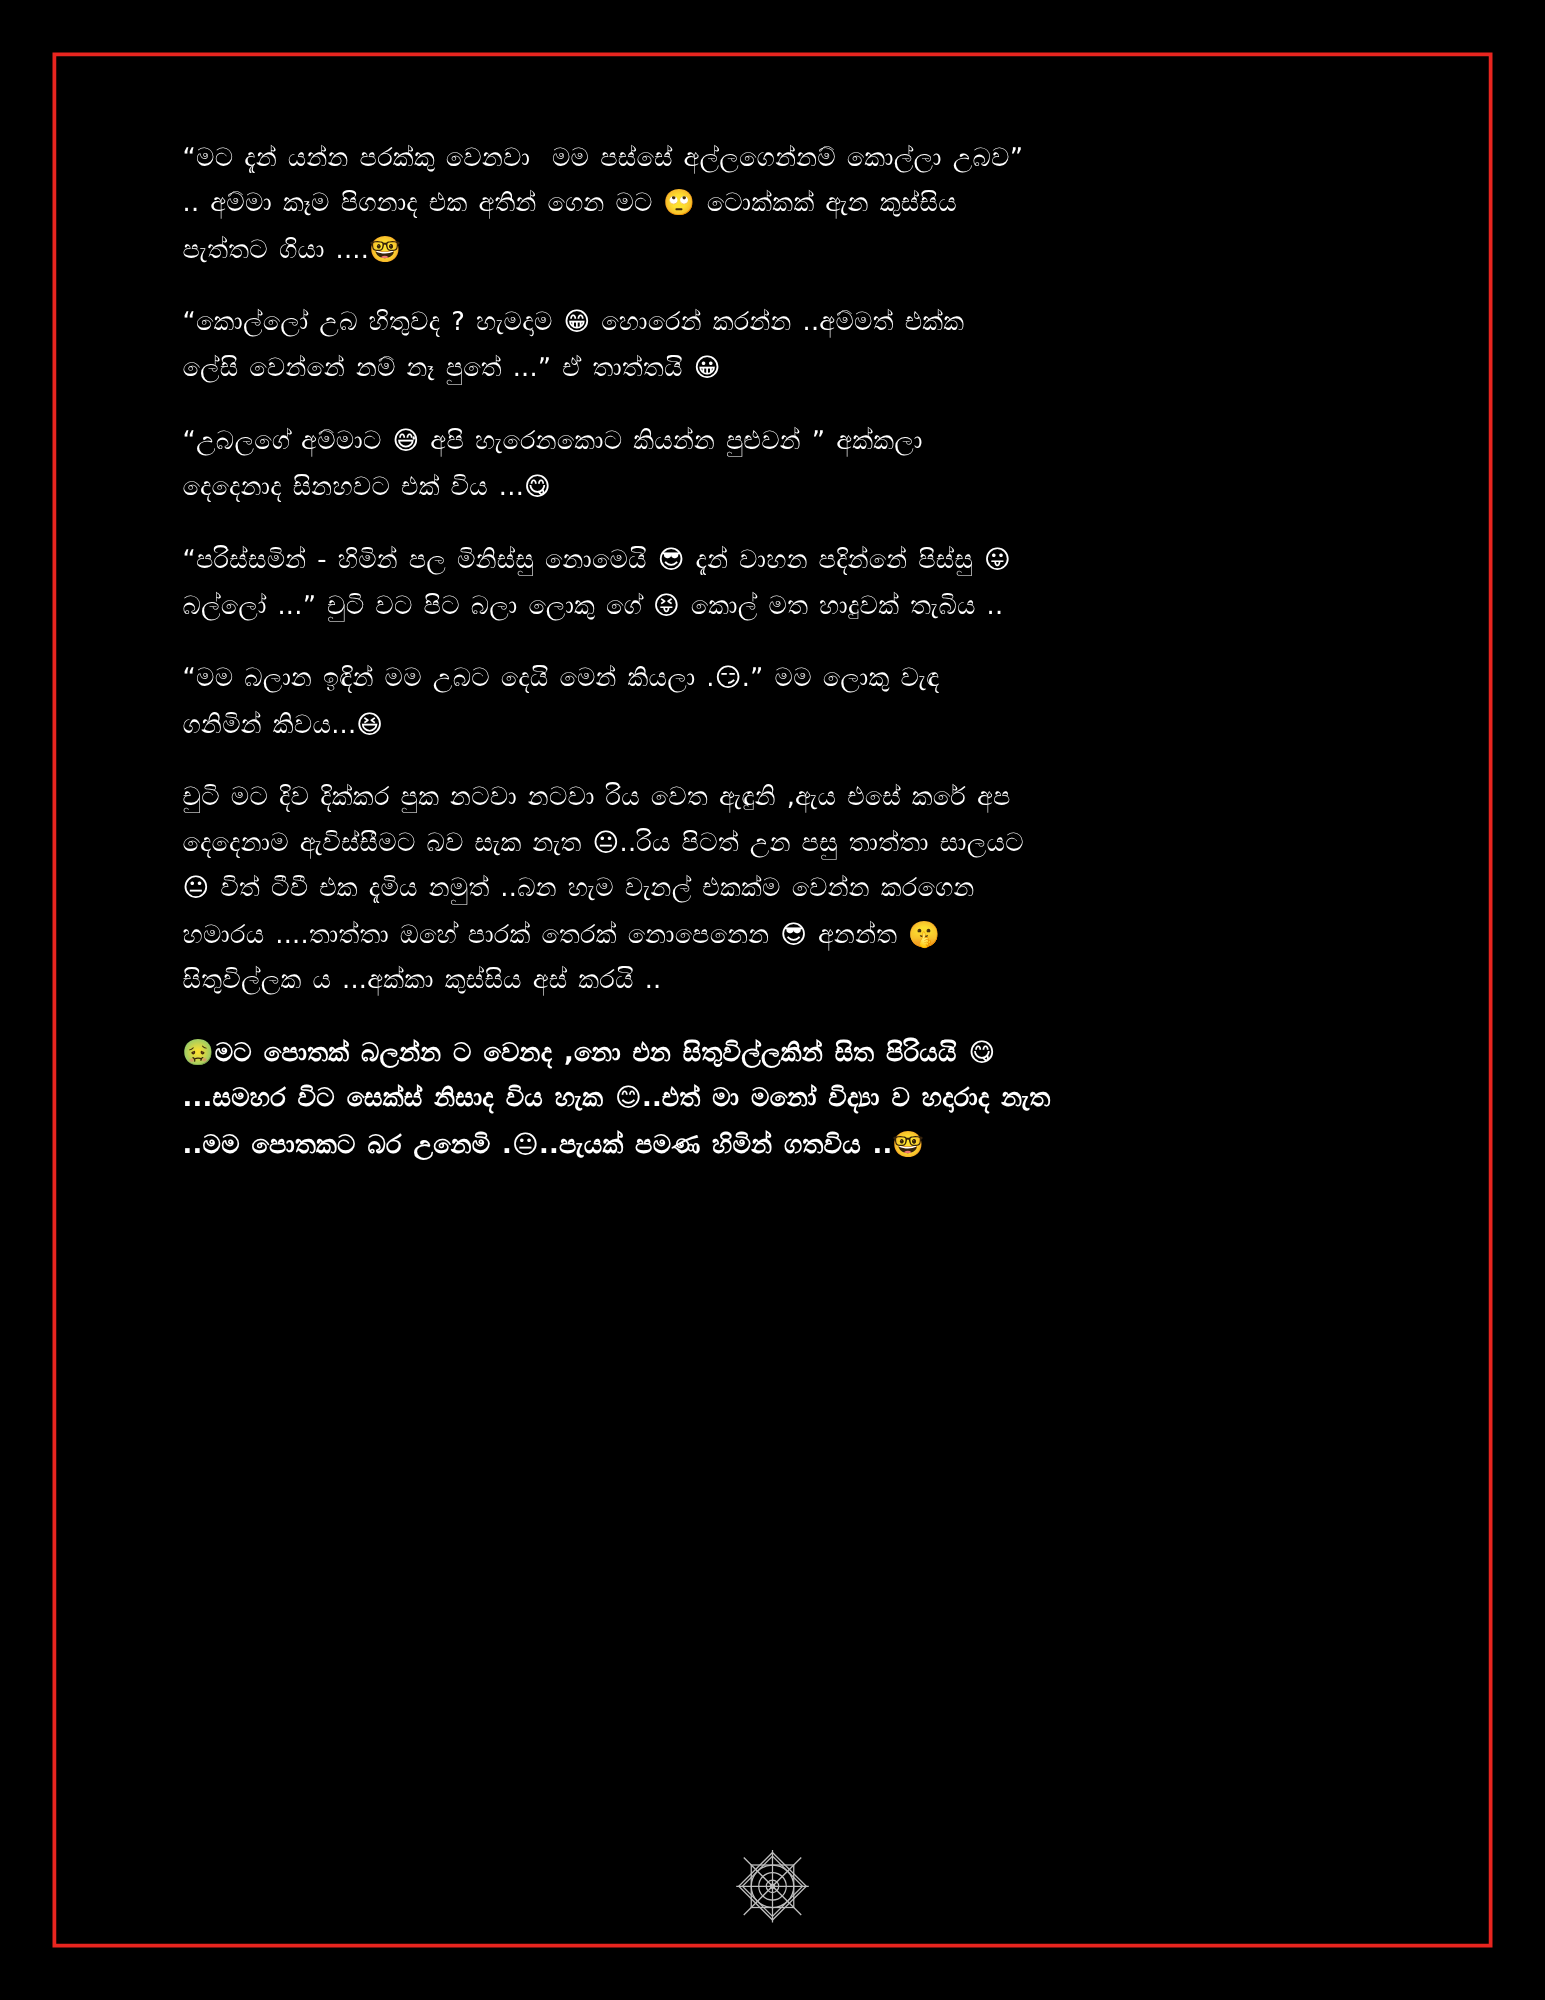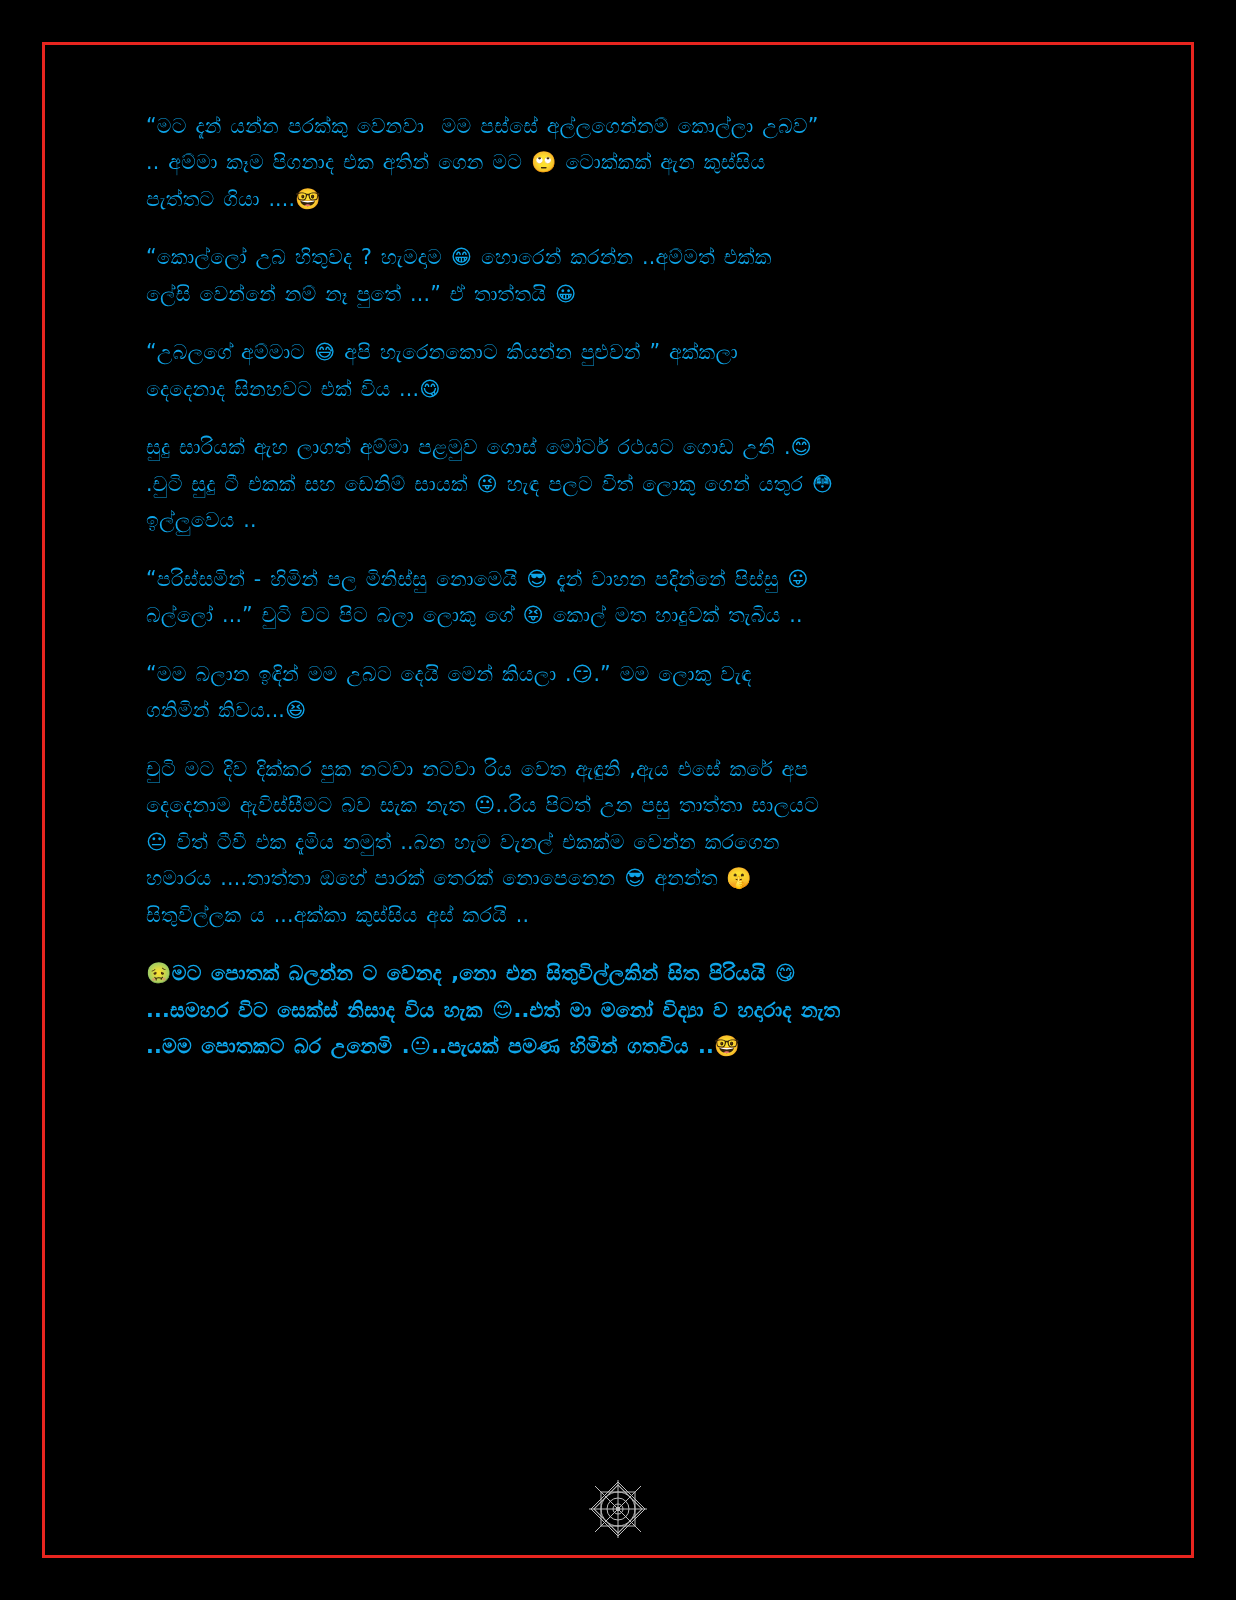--- a/index.html
+++ b/index.html
@@ -33,21 +33,21 @@
   .content {
     position: absolute;
     left: 146px;
     top: 108px;
     width: 948px;
     box-sizing: border-box;
   }
   .para {
     font-size: 20.5px;
     line-height: 1.78;
-    color: #0ea5e9;
+    color: #ffffff;
     margin: 0 0 22px 0;
     letter-spacing: 0.2px;
     word-spacing: 2px;
     text-align: left;
     white-space: pre-wrap;
   }
   .para:last-child {
     margin-bottom: 0;
     font-weight: bold;
   }
@@ -69,23 +69,20 @@
   <div class="frame"></div>
 
   <div class="content">
     <p class="para">“මට දැන් යන්න පරක්කු වෙනවා  මම පස්සේ අල්ලගෙන්නම් කොල්ලා උබව”
 .. අම්මා කෑම පිගනාද එක අතින් ගෙන මට 🙄 ටොක්කක් ඇන කුස්සිය
 පැත්තට ගියා ....🤓</p>
     <p class="para">“කොල්ලෝ උබ හිතුවද ? හැමදාම 😁 හොරෙන් කරන්න ..අම්මත් එක්ක
 ලේසි වෙන්නේ නම් නෑ පුතේ ...” ඒ තාත්තයි 😀</p>
     <p class="para">“උබලගේ අම්මාට 😅 අපි හැරෙනකොට කියන්න පුළුවන් ” අක්කලා
 දෙදෙනාද සිනහවට එක් විය ...😋</p>
-    <p class="para">සුදු සාරියක් ඇහ ලාගත් අම්මා පළමුව ගොස් මෝටර් රථයට ගොඩ උනි .😊
-.චුටි සුදු ටී එකක් සහ ඩෙනිම් සායක් 😜 හැඳ පලට විත් ලොකු ගෙන් යතුර 😳
-ඉල්ලුවෙය ..</p>
     <p class="para">“පරිස්සමින් - හිමින් පල මිනිස්සු නොමෙයි 😎 දැන් වාහන පදින්නේ පිස්සු 😛
 බල්ලෝ ...” චුටි වට පිට බලා ලොකු ගේ 😝 කොල් මත හාදුවක් තැබිය ..</p>
     <p class="para">“මම බලාන ඉඳින් මම උබට දෙයි මෙන් කියලා .😏.” මම ලොකු වැඳ
 ගනිමින් කිවය...😆</p>
     <p class="para">චුටි මට දිව දික්කර පුක නටවා නටවා රිය වෙත ඇඳුනි ,ඇය එසේ කරේ අප
 දෙදෙනාම ඇවිස්සීමට බව සැක නැත 😐..රිය පිටත් උන පසු තාත්තා සාලයට
 😐 විත් ටීවී එක දැමිය නමුත් ..බන හැම වැනල් එකක්ම වෙන්න කරගෙන
 හමාරය ....තාත්තා ඔහේ පාරක් තෙරක් නොපෙනෙන 😎 අනන්ත 🤫
 සිතුවිල්ලක ය ...අක්කා කුස්සිය අස් කරයි ..</p>
     <p class="para">🤢මට පොතක් බලන්න ට වෙනද ,නො එන සිතුවිල්ලකින් සිත පිරියයි 😋

